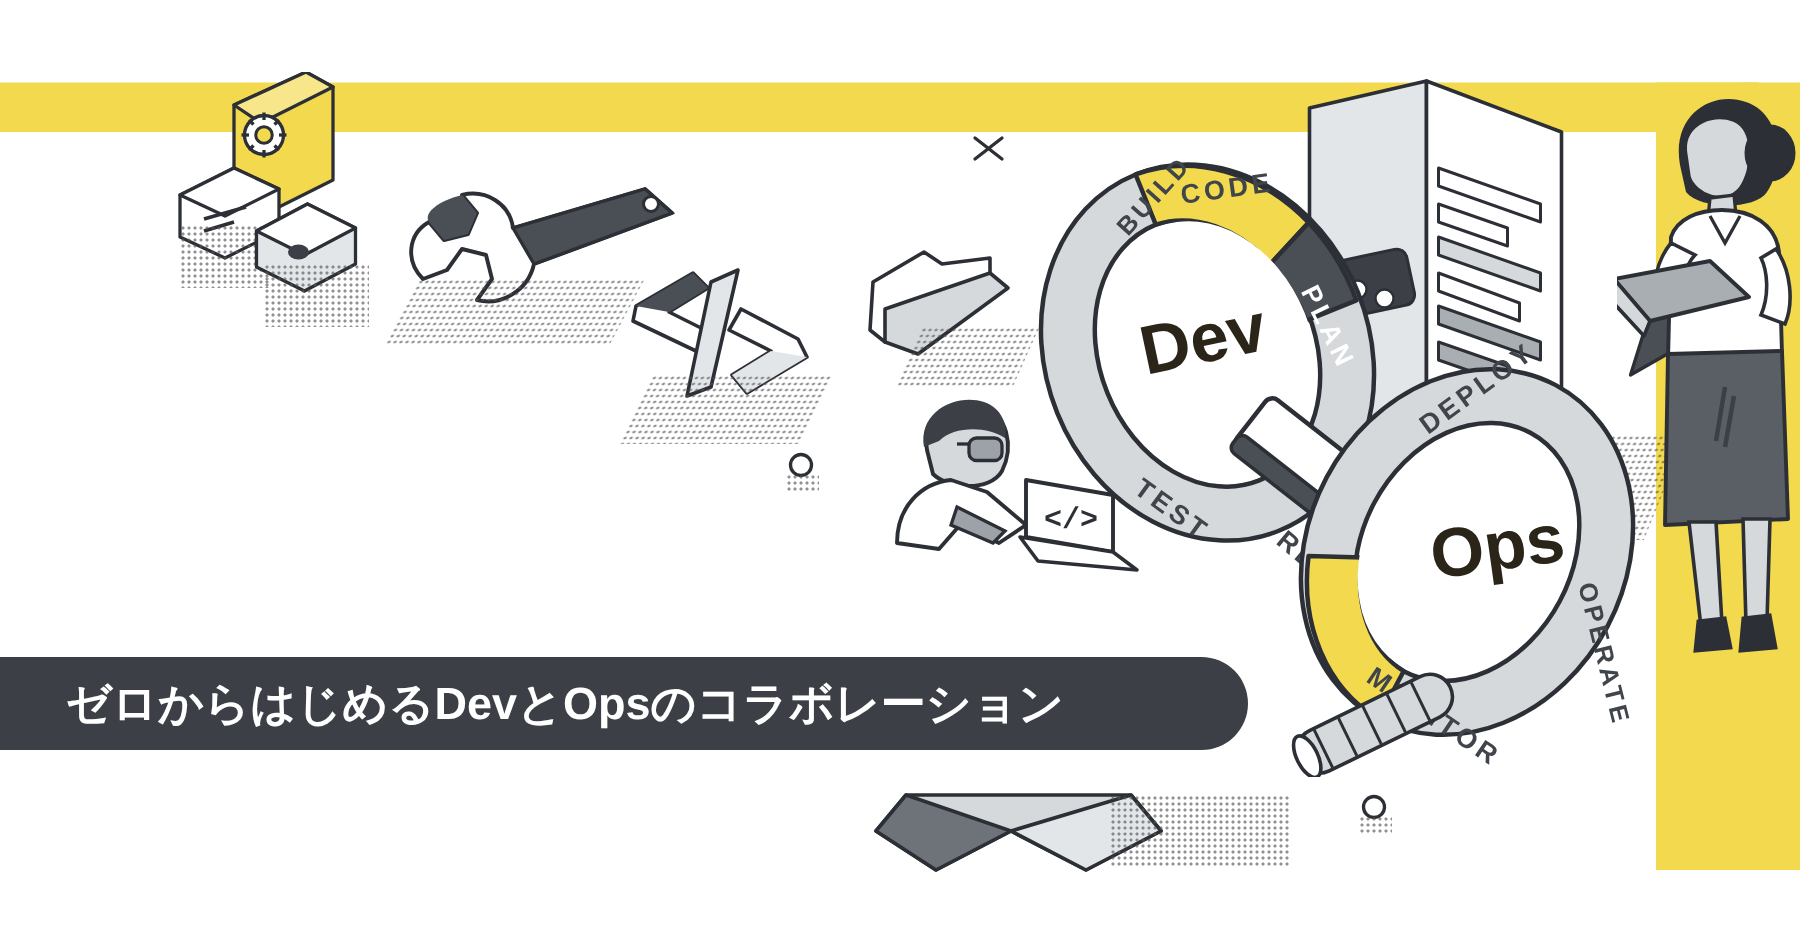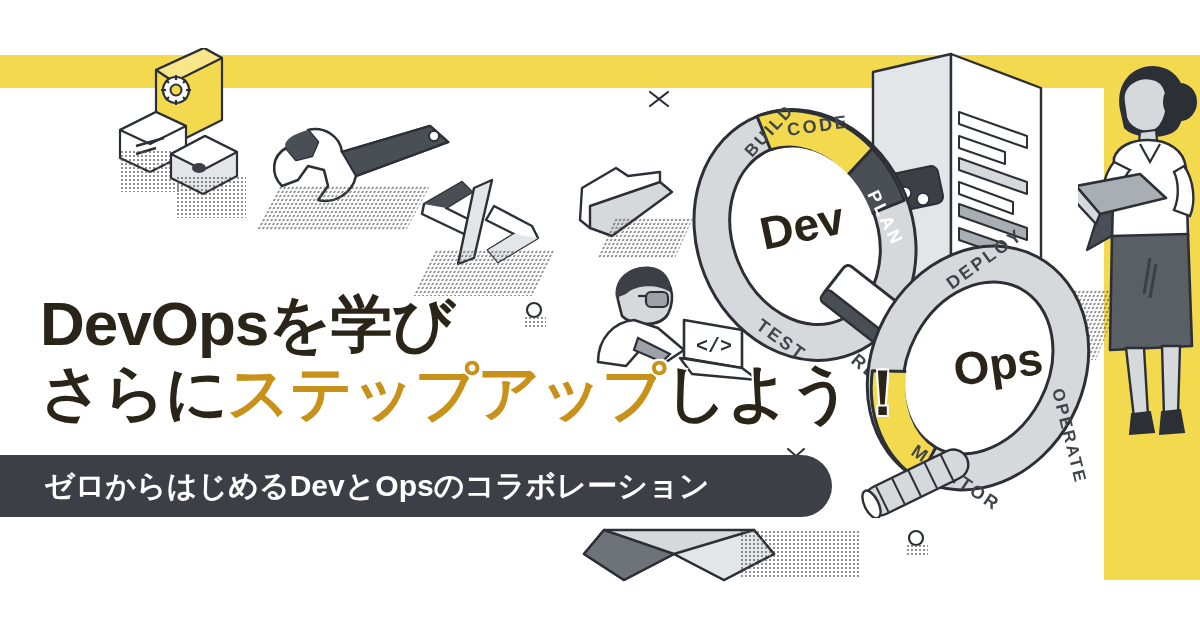--- a/index.html
+++ b/index.html
@@ -24,21 +24,21 @@
     font-weight:bold;letter-spacing:-1px;line-height:1.02;white-space:nowrap;
     text-shadow:2px 2px 0 rgba(255,255,255,.95),-2px 2px 0 rgba(255,255,255,.95),
                 2px -2px 0 rgba(255,255,255,.95),-2px -2px 0 rgba(255,255,255,.95);
   }
   .hl1{font-size:62px;color:#2A2419;}
   .hl2{font-size:62px;color:#2A2419;margin-top:6px;}
   .gold{color:#C8921A;}
 
   
   .sub-banner{
-    position:absolute;left:0;top:455px;width:832px;height:62px;
+    position:absolute;left:0;top:438px;width:832px;height:62px;
     background:#3C4046;border-radius:0 31px 31px 0;z-index:45;
     display:flex;align-items:center;
   }
   .sub-banner-text{
     color:#ffffff;font-size:30px;font-weight:bold;letter-spacing:0px;
     margin-left:44px;white-space:nowrap;
   }
 
   
   .ill{position:absolute;}
@@ -299,22 +299,18 @@
 
   <div class="ill" style="left:578px;top:520px;">
     <svg width="200" height="80" viewBox="0 0 200 80">
       <polygon points="26,10 176,10 196,34 146,60 96,34 46,60 6,34" fill="#D6D9DC" stroke="#2C3036" stroke-width="2.4" stroke-linejoin="round"></polygon>
       <polygon points="26,10 96,34 46,60 6,34" fill="#6E737A" stroke="#2C3036" stroke-width="2.4" stroke-linejoin="round"></polygon>
       <polygon points="96,34 176,10 196,34 146,60" fill="#E3E6E9" stroke="#2C3036" stroke-width="2.4" stroke-linejoin="round"></polygon>
     </svg>
   </div>
   <div class="ill halftone" style="left:740px;top:530px;width:120px;height:48px;"></div>
 
-  <div class="headline-wrap">
-    <div class="headline-line hl1">DevOpsを学び</div>
-    <div class="headline-line hl2"><span>さらに</span><span class="gold">ステップアップ</span><span>しよう！</span></div>
-  </div>
 
   <div class="sub-banner">
     <span class="sub-banner-text">ゼロからはじめるDevとOpsのコラボレーション</span>
   </div>
 
 </div>
 
 </body></html>

